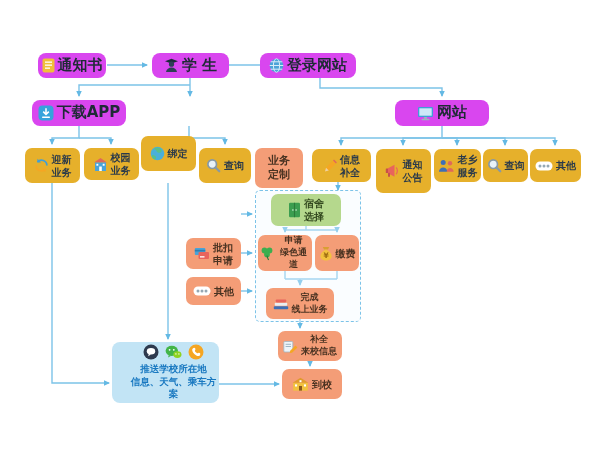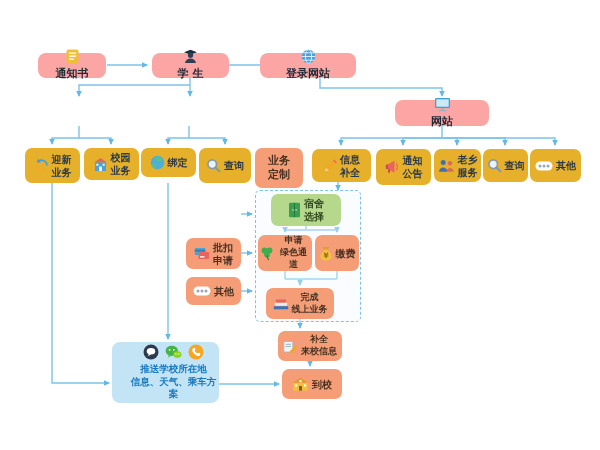--- a/index.html
+++ b/index.html
@@ -3,21 +3,21 @@
 <meta charset="utf-8">
 <style>
   * { margin:0; padding:0; box-sizing:border-box; }
   html,body { background:#ffffff; font-family:"DejaVu Sans","Liberation Sans",sans-serif; }
   .stage { position:relative; width:600px; height:450px; background:#ffffff; overflow:hidden; }
   .wires { position:absolute; left:0; top:0; }
   .node {
     position:absolute; display:flex; align-items:center; justify-content:center;
     gap:3px; border-radius:7px; font-weight:bold; padding:0 2px; z-index:2;
   }
-  .pink   { background:#fca5a5; color:#1f2a36; font-size:11px; border-radius:8px;flex-direction:column; }
+  .pink   { background:#d946ef; color:#1f2a36; font-size:15px; border-radius:8px; }
   .yellow { background:#e6b02b; color:#2b3a4a; font-size:10px; }
   .orange { background:#f49d77; color:#4a3322; font-size:10px; }
   .green  { background:#b5d88d; color:#33491f; font-size:10px; }
   .lbl { white-space:pre-line; text-align:center; line-height:1.3; }
   .sm .lbl { font-size:9px; }
   .custom-box { font-size:11px; }
   .ic { display:flex; align-items:center; flex:0 0 auto; }
   .dashed-box {
     position:absolute; border:1.6px dashed #7cc3e8; border-radius:5px;
     background:rgba(240,249,255,0.35); z-index:1;
@@ -104,20 +104,30 @@
     <span class="ic">
         <svg width="15" height="15" viewBox="0 0 15 15">
           <circle cx="7.5" cy="7.5" r="6.8" fill="#4aa3d8"></circle>
           <ellipse cx="7.5" cy="7.5" rx="3.1" ry="6.8" fill="none" stroke="#d6ecf8" stroke-width="1"></ellipse>
           <path d="M0.7 7.5h13.6M1.7 3.8h11.6M1.7 11.2h11.6" stroke="#d6ecf8" stroke-width="1"></path>
         </svg>
       </span>
     <span class="lbl">登录网站</span>
   </div>
 
+  <div class="node pink" style="left:32px;top:100px;width:94px;height:26px">
+    <span class="ic">
+        <svg width="16" height="16" viewBox="0 0 16 16">
+          <rect x="0.5" y="0.5" width="15" height="15" rx="4" fill="#35a3dc"></rect>
+          <path d="M8 3.2v5.6M5.2 6.6L8 9.4l2.8-2.8" stroke="#fff" stroke-width="1.5" fill="none"></path>
+          <rect x="4" y="11.5" width="8" height="1.4" rx="0.7" fill="#fff"></rect>
+        </svg>
+      </span>
+    <span class="lbl">下载APP</span>
+  </div>
 
 
   <div class="node pink" style="left:395px;top:100px;width:94px;height:26px">
     <span class="ic">
         <svg width="17" height="15" viewBox="0 0 17 15">
           <rect x="1" y="1" width="15" height="10" rx="1.3" fill="#3f9fd8"></rect>
           <rect x="2.3" y="2.3" width="12.4" height="7.4" fill="#cde9f8"></rect>
           <rect x="7" y="11" width="3" height="1.8" fill="#9db3c0"></rect>
           <rect x="4.5" y="12.8" width="8" height="1.4" rx="0.7" fill="#9db3c0"></rect>
         </svg>
@@ -145,21 +155,21 @@
           <rect x="2" y="5.5" width="11" height="8.5" fill="#4aa3d8"></rect>
           <rect x="6.2" y="9.5" width="2.6" height="4.5" fill="#fff"></rect>
           <rect x="3.4" y="6.8" width="1.9" height="1.9" fill="#fff"></rect>
           <rect x="9.7" y="6.8" width="1.9" height="1.9" fill="#fff"></rect>
         </svg>
       </span>
     <span class="lbl">校园
 业务</span>
   </div>
 
-  <div class="node yellow" style="left:141px;top:148px;width:55px;height:29px">
+  <div class="node yellow" style="left:141px;top:136px;width:55px;height:35px">
     <span class="ic">
         <svg width="15" height="15" viewBox="0 0 15 15">
           <circle cx="7.5" cy="7.5" r="6.8" fill="#4ab0d9"></circle>
           <path d="M3 3.5c1.5-.5 3 .3 3.5 1.5S8 7 9.5 6.8 12 5.5 11.5 4 9 1.5 7.5 1.5 4 2.3 3 3.5z" fill="#59c08a"></path>
           <path d="M2 9c1.8-.3 3.5.8 4 2s-.3 2.6-1.8 2.3S1.6 10.6 2 9z" fill="#59c08a"></path>
         </svg>
       </span>
     <span class="lbl">绑定</span>
   </div>
 
@@ -183,21 +193,21 @@
         <svg width="14" height="14" viewBox="0 0 14 14">
           <path d="M2 12.5l1-3.8L10 1.6l2.9 2.9-7.1 7z" fill="#f5a623"></path>
           <path d="M2 12.5l1-3.8 2.8 2.8z" fill="#edd3a1"></path>
           <path d="M10 1.6l2.9 2.9 1-1L11 .6z" fill="#e0685a"></path>
         </svg>
       </span>
     <span class="lbl">信息
 补全</span>
   </div>
 
-  <div class="node yellow" style="left:376px;top:149px;width:55px;height:36px">
+  <div class="node yellow" style="left:376px;top:149px;width:55px;height:44px">
     <span class="ic">
         <svg width="15" height="14" viewBox="0 0 15 14">
           <path d="M9.5 0.8v12L2.5 9V4.5z" fill="#e8645c"></path>
           <rect x="0.8" y="4.5" width="2.2" height="4.5" rx="0.6" fill="#c65049"></rect>
           <rect x="3" y="8.8" width="2" height="4" rx="0.6" fill="#c65049"></rect>
           <path d="M11 3.5c1.8 1.2 1.8 5.5 0 6.7" stroke="#e8645c" stroke-width="1.2" fill="none"></path>
         </svg>
       </span>
     <span class="lbl">通知
 公告</span>

